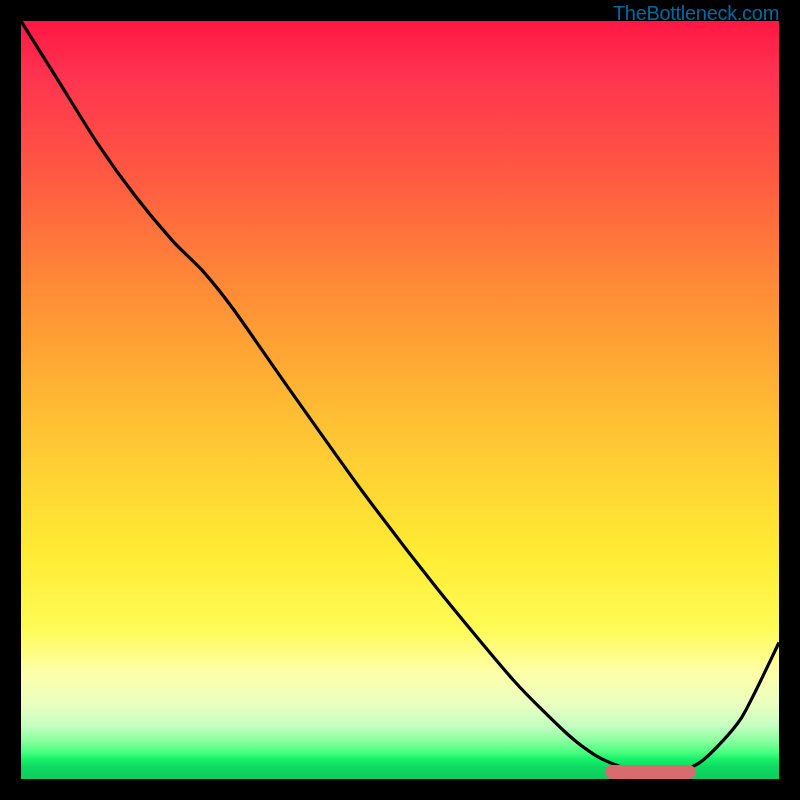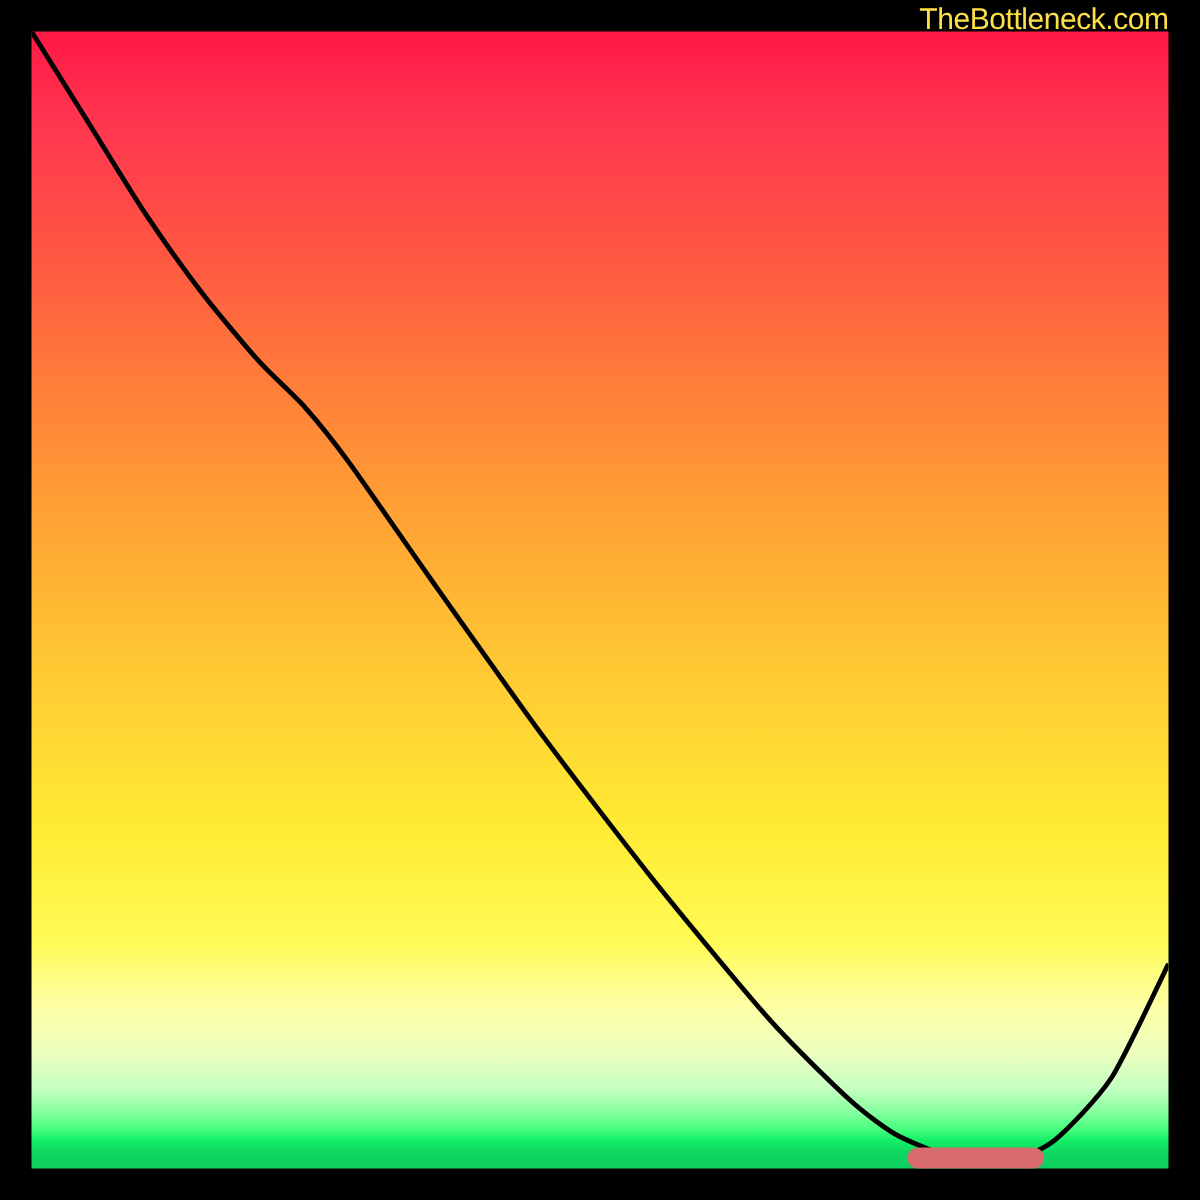--- a/index.html
+++ b/index.html
@@ -35,21 +35,21 @@
       #48ff7e 96.5%,
       #14ef68 97.5%,
       #0fd861 98.5%,
       #0cce5e 100%
     );
   }
   .attribution {
     position: absolute;
     top: 2px;
     right: 21px;
-    color: #fde047;
+    color: #0369a1;
     font-size: 20px;
     font-weight: 500;
     letter-spacing: -0.3px;
   }
   .curve {
     position: absolute;
     left: 21px;
     top: 21px;
     width: 758px;
     height: 758px;

